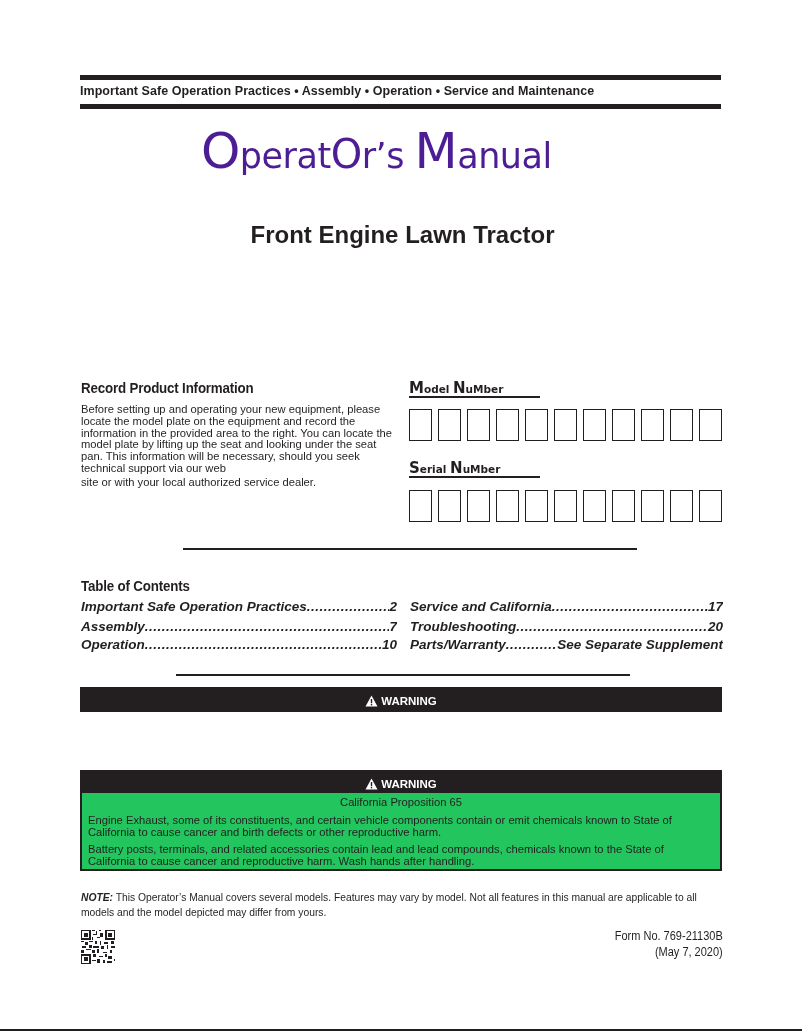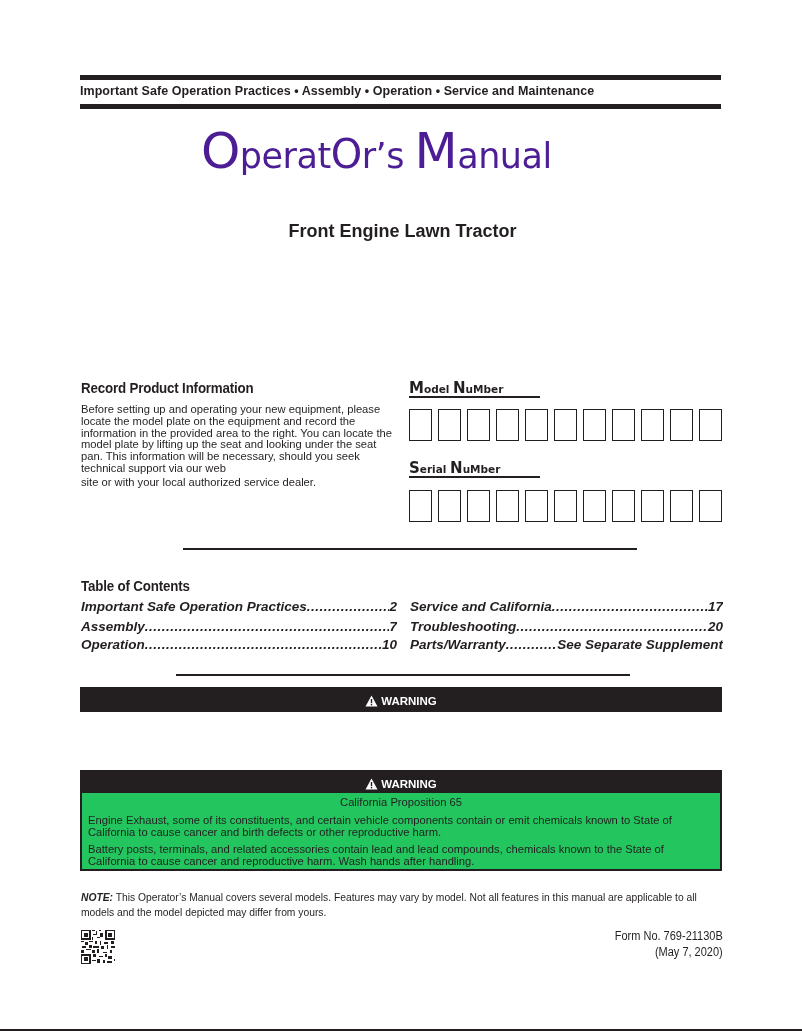--- a/index.html
+++ b/index.html
@@ -10,21 +10,21 @@
     .rule-thick { position: absolute; left: 80px; width: 641px; height: 5px; background: #231f20; }
     .header-text { position: absolute; left: 80px; top: 84px; width: 641px; text-align: left;
       font-size: 12.5px; font-weight: bold; letter-spacing: 0.05px; }
 
     
     .title { position: absolute; left: 178px; top: 122px; font-weight: normal; color: #4c1d95;
       font-family: "DejaVu Sans", sans-serif; letter-spacing: -0.5px; white-space: nowrap; margin-left: 23px; }
     .title .big { font-size: 50px; }
     .title .small { font-size: 35px; }
     .subtitle { position: absolute; left: 0; top: 221px; width: 802px; text-align: center;
-      font-size: 18px; font-weight: bold; padding-left: 3px; }
+      font-size: 24px; font-weight: bold; padding-left: 3px; }
 
     
     .section-head { position: absolute; font-family: "Liberation Sans", sans-serif; font-weight: bold;
       font-size: 15.5px; transform: scaleX(0.86); transform-origin: left top; letter-spacing: -0.2px; }
     .record-text { position: absolute; left: 81px; top: 404px; width: 320px; font-size: 11.2px; line-height: 11.8px; }
     .record-text .last { display: block; margin-top: 2px; }
 
     .field-label { position: absolute; font-family: "DejaVu Sans", sans-serif; font-weight: bold; white-space: nowrap; }
     .field-label .cap { font-size: 15px; }
     .field-label .sm { font-size: 10.5px; }

